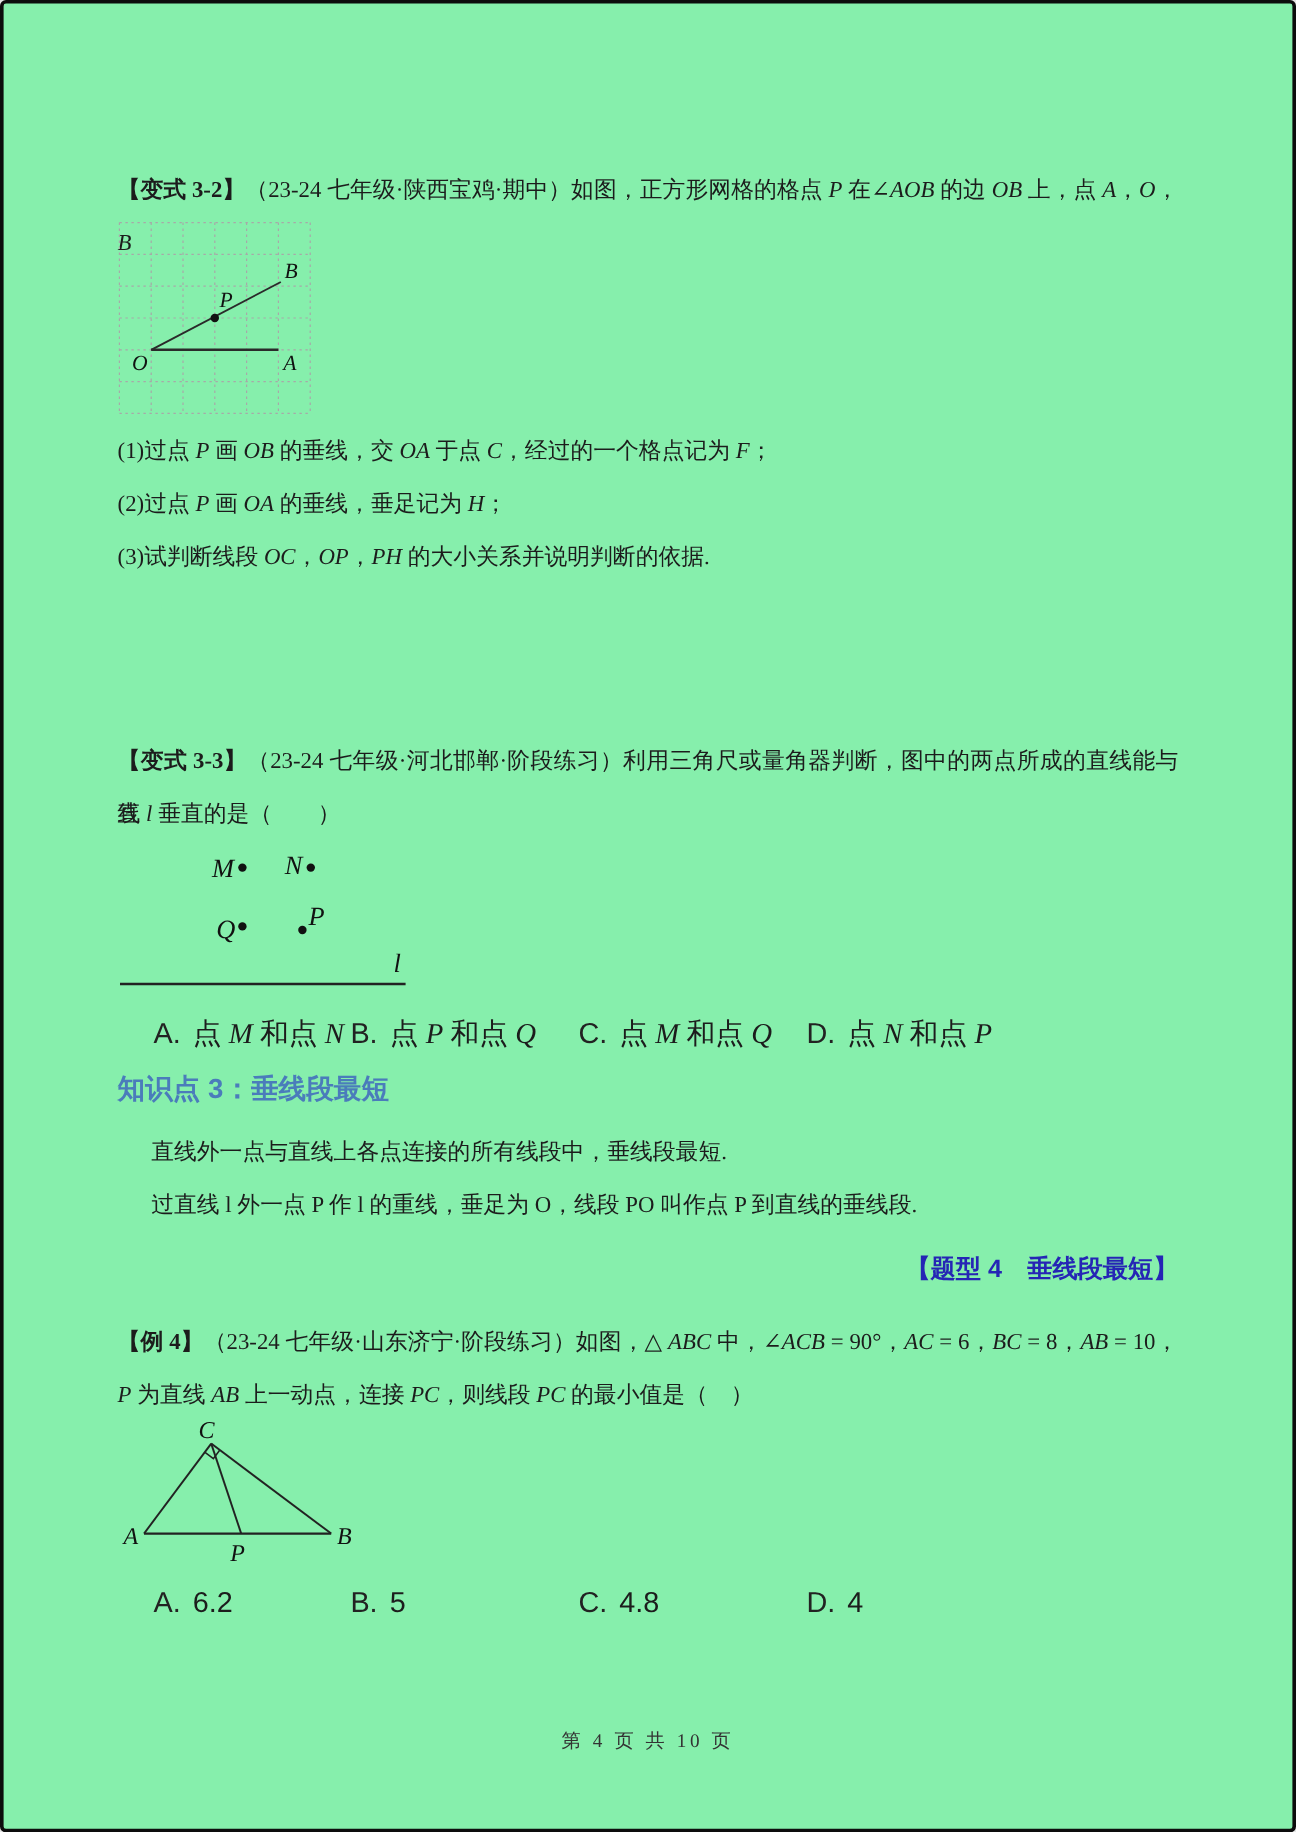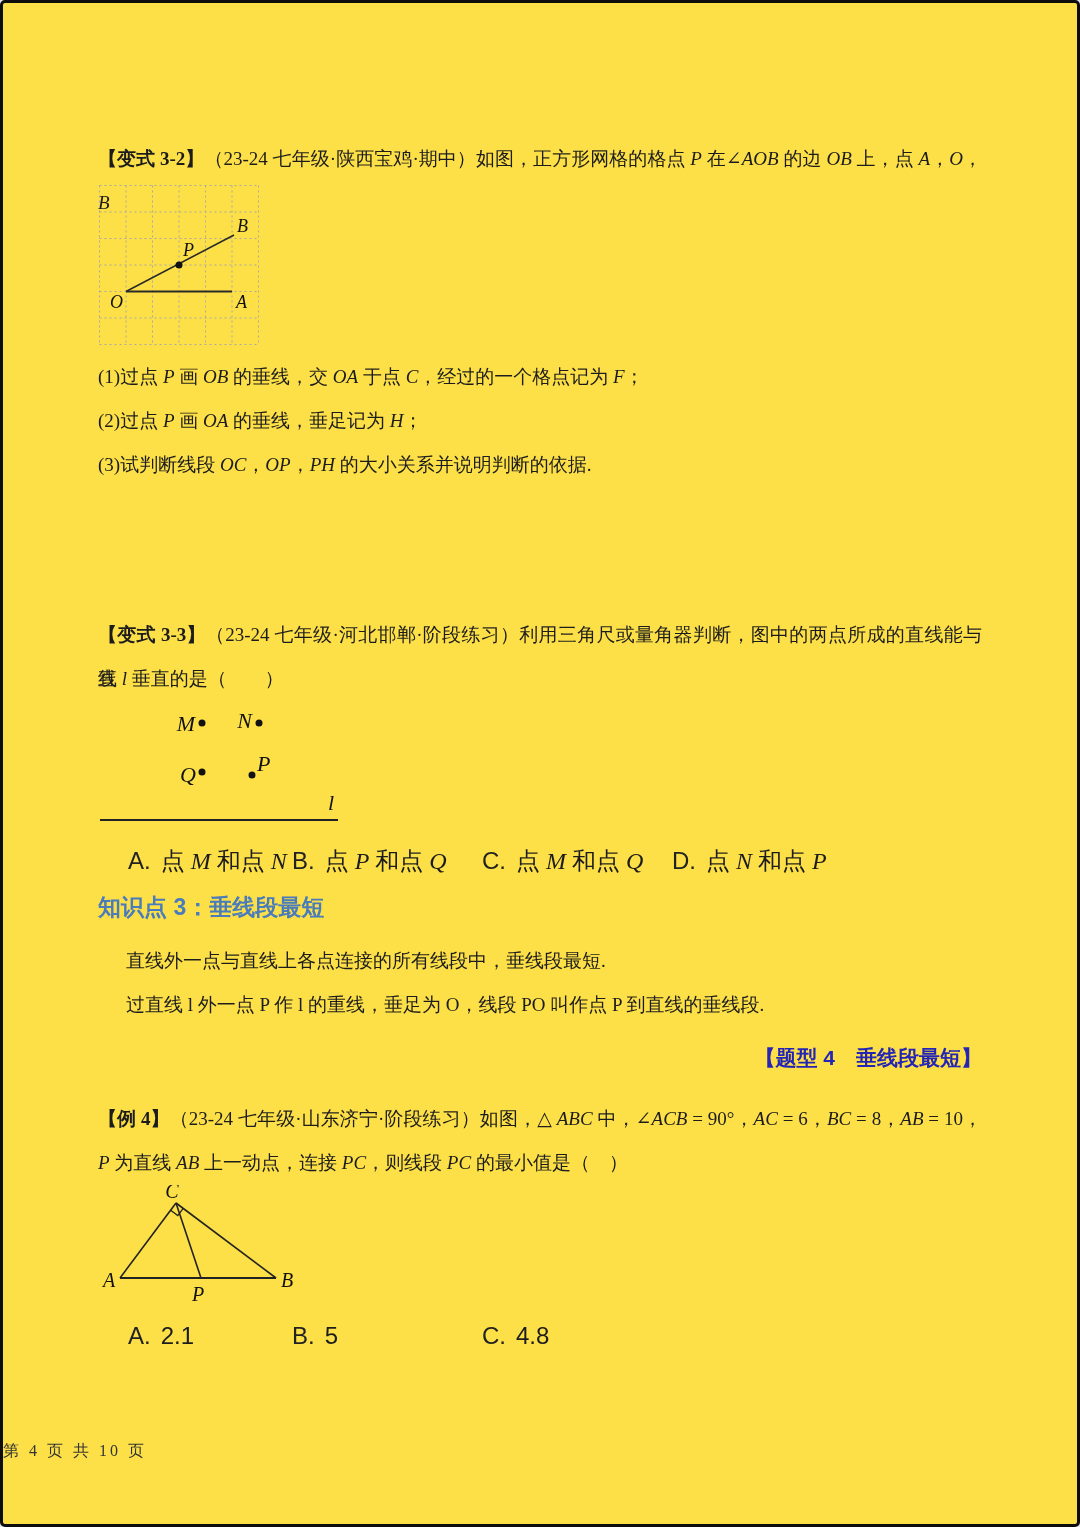--- a/index.html
+++ b/index.html
@@ -1,19 +1,19 @@
 <!DOCTYPE html>
 <html><head>
 <meta charset="utf-8">
 <style>
   html,body{margin:0;padding:0;background:#e6e6e6;}
   .page{
     position:relative;
     width:1074px;height:1521px;
-    background:#fde047;
+    background:#86efac;
     border:3px solid #0d0d0d;
     border-radius:5px;
     overflow:hidden;
     font-family:"Liberation Serif","DejaVu Serif",serif;
     color:#1c1c1c;
   }
   .content{position:relative;padding:0 95px;}
   .line{font-size:19px;line-height:44px;height:44px;white-space:nowrap;}
   .fill{white-space:normal;text-align:justify;text-align-last:justify;}
   .tag{font-weight:bold;}
@@ -33,21 +33,21 @@
   .choice-text{margin-left:10px;}
   .choice-num{margin-left:10px;font-family:"Liberation Sans","DejaVu Sans",sans-serif;}
   #kp-heading{margin-top:14px;font-family:"Liberation Sans","DejaVu Sans",sans-serif;
     font-weight:bold;font-size:23px;line-height:28px;color:#4a7cbb;}
   #kp-lines{margin-top:18px;}
   #kp-lines .line{text-indent:28px;}
   #tx-heading{margin-top:16px;font-family:"Liberation Sans","DejaVu Sans",sans-serif;
     font-weight:bold;font-size:21px;line-height:30px;color:#2525b5;text-align:right;}
   #p-ex4{margin-top:24px;}
   .fig-tri{display:block;}
-  .footer{position:absolute;left:0;right:0;top:1438px;text-align:left;
+  .footer{position:absolute;left:0;right:0;top:1438px;text-align:center;
     font-size:16px;color:#333;letter-spacing:3px;}
   svg text{font-family:"Liberation Serif","DejaVu Serif",serif;}
   .svg-var{font-style:italic;fill:#111;}
 </style>
 </head>
 <body>
 
 <div class="page">
   <div class="content">
 
@@ -132,21 +132,22 @@
       <line x1="78" y1="18" x2="178" y2="93" stroke="#222" stroke-width="1.6"></line>
       <line x1="78" y1="18" x2="103" y2="93" stroke="#222" stroke-width="1.6"></line>
       <polyline points="72.6,25.2 79.8,30.6 85.2,23.4" fill="none" stroke="#222" stroke-width="1.3"></polyline>
       <text x="74" y="13" font-size="20" text-anchor="middle" class="svg-var">C</text>
       <text x="11" y="102" font-size="20" text-anchor="middle" class="svg-var">A</text>
       <text x="189" y="102" font-size="20" text-anchor="middle" class="svg-var">B</text>
       <text x="100" y="116" font-size="20" text-anchor="middle" class="svg-var">P</text>
     </svg>
 
     <div class="choices">
-      <span class="c1"><span class="choice-key">A.</span><span class="choice-num">2.1</span></span>
+      <span class="c1"><span class="choice-key">A.</span><span class="choice-num">6.2</span></span>
       <span class="c2"><span class="choice-key">B.</span><span class="choice-num">5</span></span>
       <span class="c3"><span class="choice-key">C.</span><span class="choice-num">4.8</span></span>
+      <span class="c4"><span class="choice-key">D.</span><span class="choice-num">4</span></span>
     </div>
 
   </div>
 
   <div class="footer">第 4 页 共 10 页</div>
 </div>
 
 </body></html>

